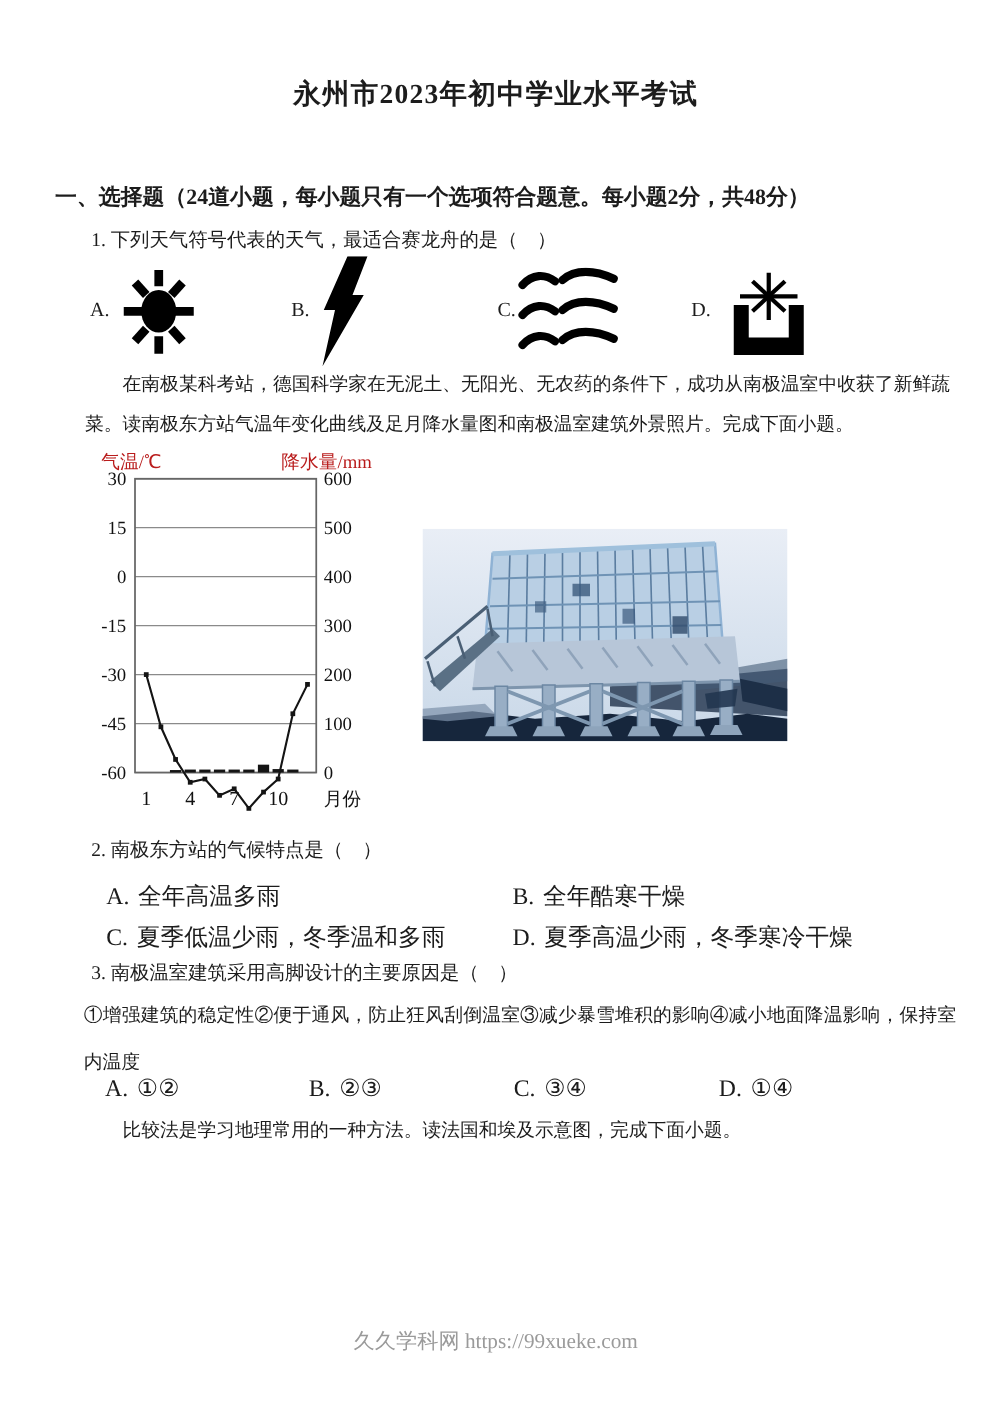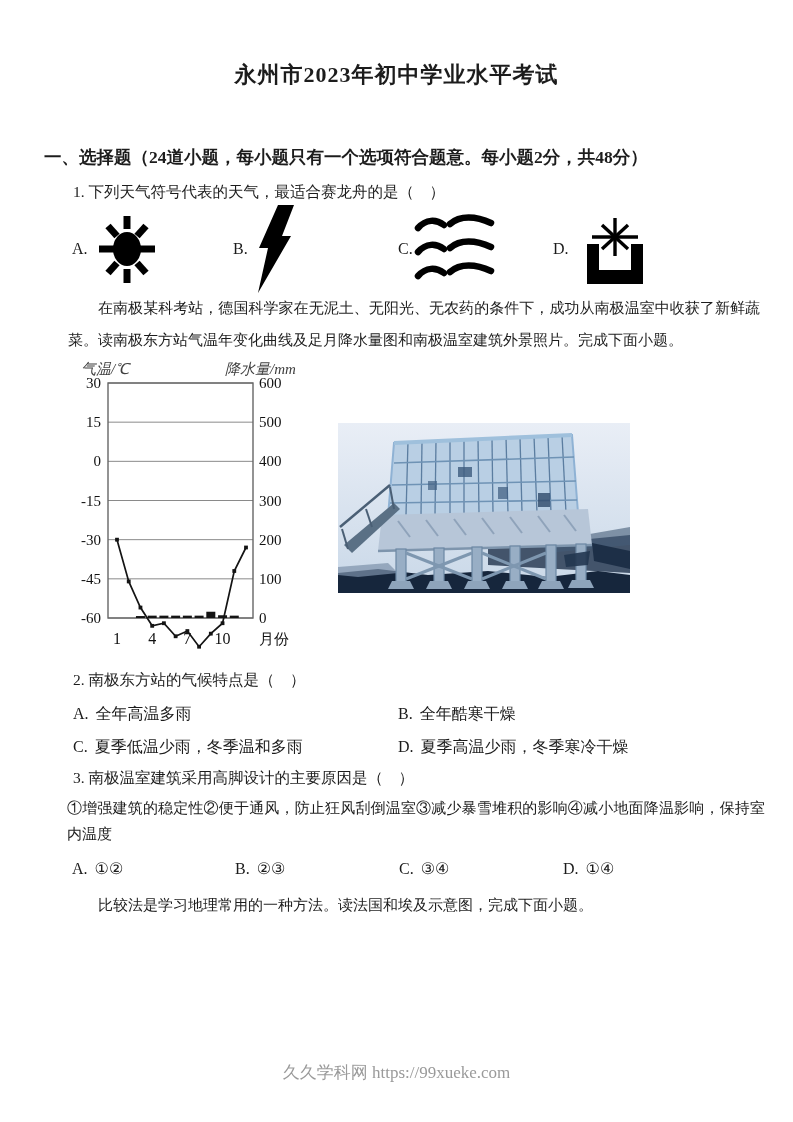--- a/index.html
+++ b/index.html
@@ -8,27 +8,27 @@
   .abs{position:absolute;}
   .title{top:60px;left:0;width:793px;text-align:center;font-size:22px;font-weight:bold;letter-spacing:1px;}
   .subject{top:104px;left:0;width:793px;text-align:center;font-size:22px;font-weight:bold;letter-spacing:2px;}
   .section-heading{top:145px;left:44px;width:720px;font-size:17.5px;font-weight:bold;}
   .qline{font-size:15.5px;}
   .q1{top:182px;left:73px;}
   .sym-label{font-size:16px;}
   .para{font-size:15px;line-height:32px;text-align:justify;text-indent:2em;}
   .passage1{top:292px;left:68px;width:692px;}
   .passage2{top:889px;left:68px;width:692px;}
-  .statements{top:795px;left:67px;width:698px;font-size:15px;line-height:26px;text-align:justify;}
+  .statements{top:795px;left:67px;width:698px;font-size:15px;line-height:37px;text-align:justify;}
   .q2{top:670px;left:73px;}
   .q3{top:768px;left:73px;}
-  .opt{font-size:16px;white-space:nowrap;}
+  .opt{font-size:19px;white-space:nowrap;margin-left:12px;}
   .opt .ol{margin-right:7px;}
   .chart-wrap{top:358px;left:55px;width:278px;height:308px;}
-  .axis-title{position:absolute;font-size:15px;color:#404040;white-space:nowrap;font-style:italic;}
+  .axis-title{position:absolute;font-size:15px;color:#b91c1c;white-space:nowrap;}
   .photo{top:423px;left:338px;width:292px;height:170px;}
   .footer{top:1061px;left:0;width:793px;text-align:center;font-size:17px;color:#9a9a9a;
           font-family:Liberation Serif, serif;}
   svg{display:block;}
 </style>
 </head>
 <body>
 
 <div class="page">
 

